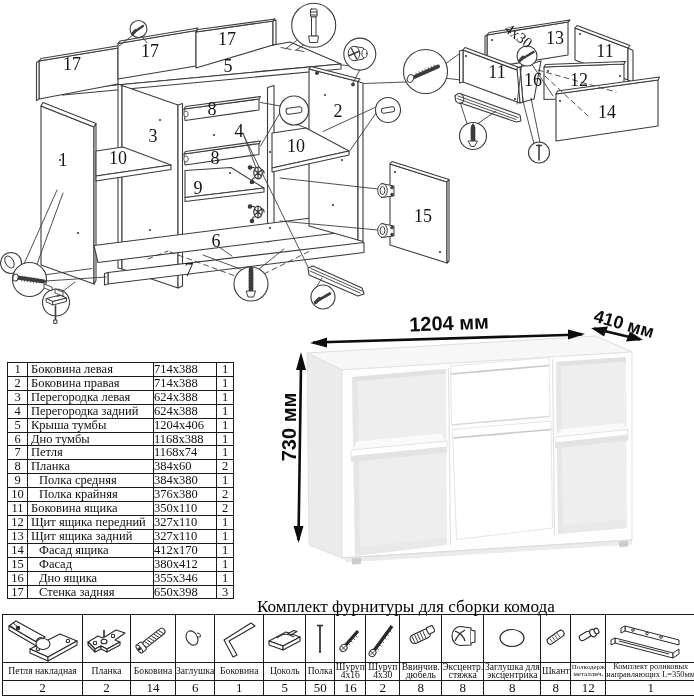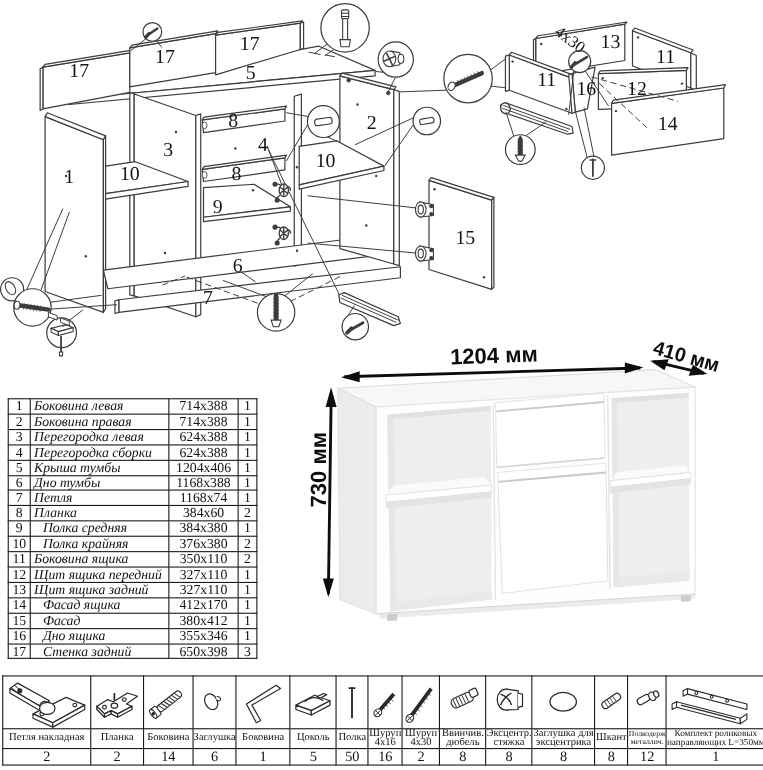--- a/index.html
+++ b/index.html
@@ -4,23 +4,23 @@
 <style>
   html,body{margin:0;padding:0;background:#ffffff;}
   #page{position:relative;width:694px;height:700px;background:#ffffff;overflow:hidden;
         font-family:"Liberation Serif", serif;}
   #diag{position:absolute;left:0;top:0;}
   
   #parts{position:absolute;left:7px;top:362px;border-collapse:collapse;}
   #parts td{border:1px solid #1a1a1a;font-size:12.5px;line-height:12.9px;padding:0;
             height:12.9px;white-space:nowrap;color:#111;}
   #parts td.n{width:19px;text-align:center;}
-  #parts td.t{width:114px;text-align:left;padding-left:3px;font-style:italic;}
+  #parts td.t{width:114px;text-align:left;padding-left:3px;}
   #parts td.t.ind{padding-left:11px;}
-  #parts td.s{width:62px;text-align:center;margin-top:28px;}
+  #parts td.s{width:62px;text-align:left;margin-top:28px;}
   #parts td.q{width:16px;text-align:center;}
   
   #cap{position:absolute;left:257px;top:597px;font-size:17.2px;color:#000;white-space:nowrap;}
   
   #hw{position:absolute;left:2px;top:614px;border-collapse:collapse;table-layout:fixed;}
   #hw td svg{display:block;margin:0 auto;}
   #hw td{border:1px solid #1a1a1a;padding:0;text-align:center;vertical-align:middle;color:#111;overflow:hidden;}
   #hw tr.icons td{height:47px;}
   #hw tr.names td{height:14px;font-size:9.6px;line-height:8.4px;white-space:nowrap;}
   #hw tr.qty td{height:14px;font-size:13px;line-height:13px;}
@@ -411,21 +411,21 @@
           <td class="q">1</td>
         </tr>
   <tr>
           <td class="n">3</td>
           <td class="t">Перегородка левая</td>
           <td class="s">624x388</td>
           <td class="q">1</td>
         </tr>
   <tr>
           <td class="n">4</td>
-          <td class="t">Перегородка сборки</td>
+          <td class="t">Перегородка задний</td>
           <td class="s">624x388</td>
           <td class="q">1</td>
         </tr>
   <tr>
           <td class="n">5</td>
           <td class="t">Крыша тумбы</td>
           <td class="s">1204x406</td>
           <td class="q">1</td>
         </tr>
   <tr>
@@ -489,27 +489,28 @@
           <td class="q">1</td>
         </tr>
   <tr>
           <td class="n">16</td>
           <td class="t ind">Дно ящика</td>
           <td class="s">355x346</td>
           <td class="q">1</td>
         </tr>
   <tr>
           <td class="n">17</td>
-          <td class="t ind">Стенка задний</td>
+          <td class="t ind">Стенка задняя</td>
           <td class="s">650x398</td>
           <td class="q">3</td>
         </tr>
 </tbody>
     </table>
 
+<div id="cap">Комплект фурнитуры для сборки комода</div>
 
 <table id="hw">
   <tbody>
         <tr class="icons">
     <td style="width:79px">
             <svg width="79" height="46" viewBox="0 0 79 46">
       <g fill="#fff" stroke="#2a2a2a" stroke-width="1.1" stroke-linejoin="round">
         <polygon points="6,10 13,5 42,21 35,27"></polygon>
         <polygon points="6,10 6,14 35,31 35,27"></polygon>
         <path d="M7,9 l5,4 m-2,-6 l5,4" fill="none" stroke-width="0.9"></path>

